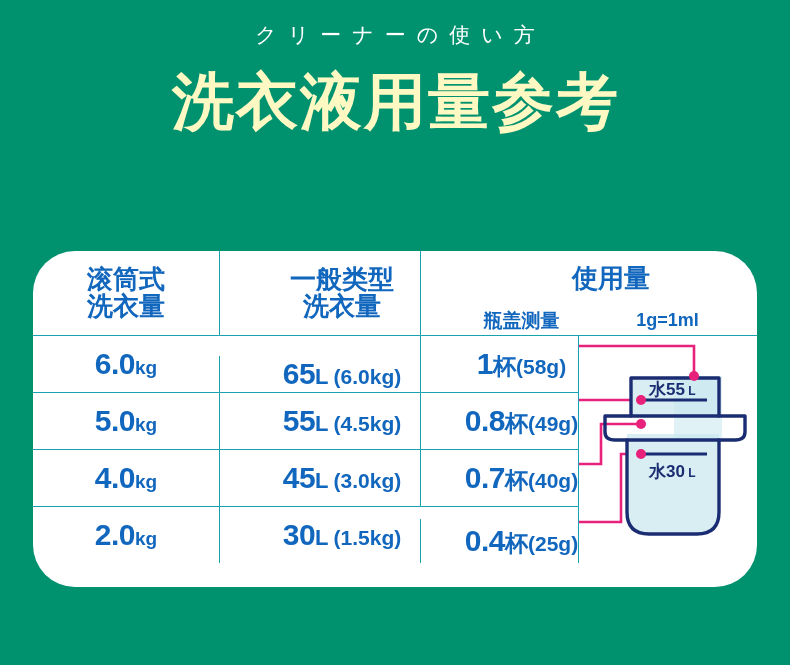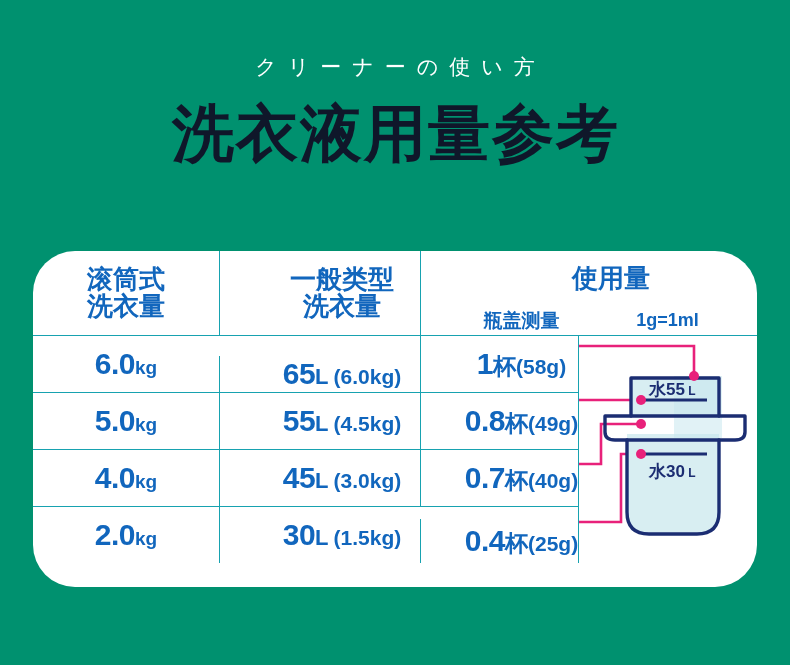--- a/index.html
+++ b/index.html
@@ -16,31 +16,31 @@
   }
 
   
   .header {
     position: absolute;
     top: 0; left: 0;
     width: 790px;
     text-align: center;
   }
   .subtitle {
-    margin-top: 56px;
+    margin-top: 24px;
     color: #ffffff;
     font-size: 21px;
     letter-spacing: 11px;
     text-indent: 11px;
     font-weight: 400;
     line-height: 1;
   }
   .maintitle {
     margin-top: 24px;
-    color: #0f172a;
+    color: #fef9c3;
     font-size: 62px;
     font-weight: bold;
     letter-spacing: 2px;
     text-indent: 2px;
     line-height: 1.06;
   }
 
   
   .card {
     position: absolute;

